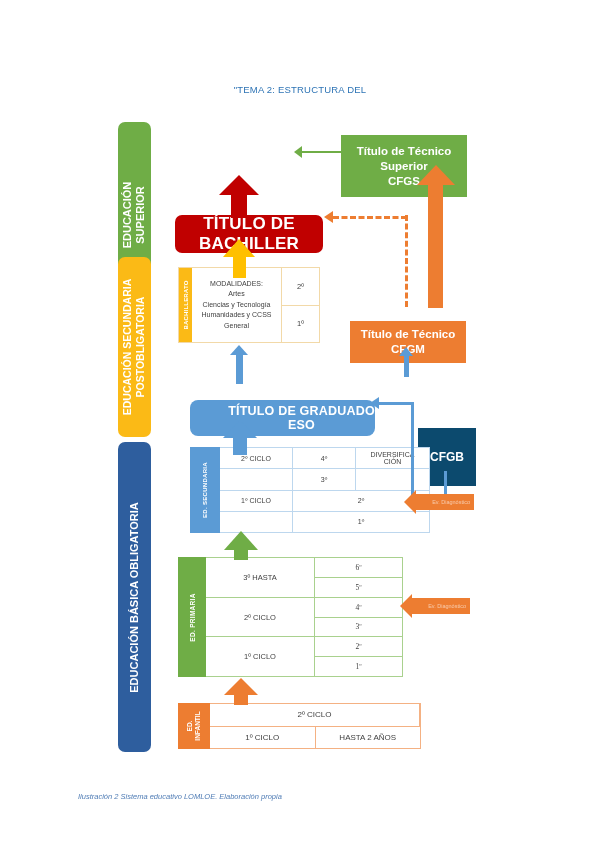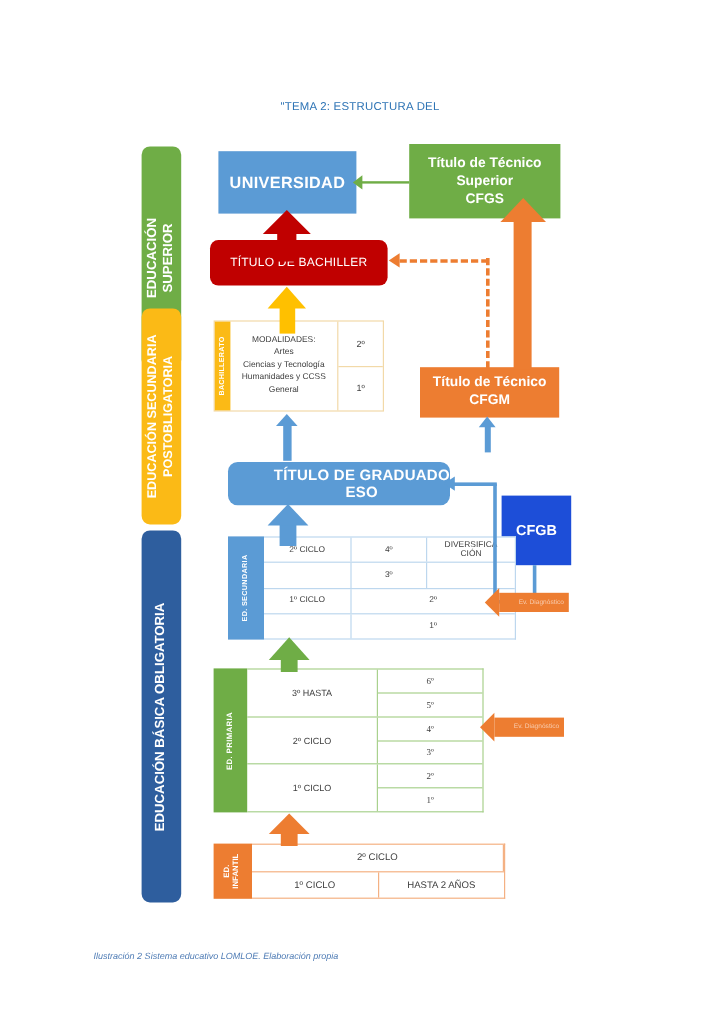--- a/index.html
+++ b/index.html
@@ -16,32 +16,32 @@
   .band span{transform:rotate(-90deg);white-space:nowrap;color:#fff;font-weight:bold;
              text-align:center;line-height:13px;}
   .band-sup{left:118px;top:122px;width:33px;height:185px;background:#6FAD46;}
   .band-sup span{font-size:11px;}
   .band-post{left:118px;top:257px;width:33px;height:180px;background:#FBBA16;}
   .band-post span{font-size:10.5px;}
   .band-bas{left:118px;top:442px;width:33px;height:310px;background:#2E5E9E;}
   .band-bas span{font-size:11px;}
 
   
-  .box{display:flex;align-items:center;justify-content:center;text-align:center;color:#fff;}
+  .box{display:flex;align-items:center;justify-content:center;text-align:center;color:#fff;margin-top:15px;}
   .uni{left:182px;top:126px;width:115px;height:52px;background:#5B9BD5;
        font-size:13.5px;font-weight:bold;letter-spacing:.3px;}
   .tts{left:341px;top:120px;width:126px;height:62px;background:#6FAD46;
        font-size:11.5px;font-weight:bold;line-height:15px;}
   .bach{left:175px;top:200px;width:148px;height:38px;background:#C00000;border-radius:7px;
-        font-size:10px;font-weight:normal;letter-spacing:.2px;}
+        font-size:17px;font-weight:bold;letter-spacing:.2px;}
   .ttm{left:350px;top:306px;width:116px;height:42px;background:#ED7D31;
        font-size:11.5px;font-weight:bold;line-height:15px;}
   .eso{left:190px;top:385px;width:185px;height:36px;background:#5B9BD5;border-radius:8px;
        font-size:12.5px;font-weight:bold;letter-spacing:.2px;padding-left:38px;}
-  .cfgb{left:418px;top:413px;width:58px;height:58px;background:#1d4ed8;
+  .cfgb{left:418px;top:413px;width:58px;height:58px;background:#0c4a6e;
         font-size:12px;font-weight:bold;}
 
   
   .tbl{background:#fff;display:flex;}
   .vlab{display:flex;align-items:center;justify-content:center;}
   .vlab span{transform:rotate(-90deg);white-space:nowrap;font-weight:bold;text-align:center;}
   .cell{display:flex;align-items:center;justify-content:center;text-align:center;
         font-size:7.5px;color:#404040;}
 
   
@@ -172,21 +172,20 @@
   <div class="abs band band-sup">
     <span>EDUCACIÓN<br>SUPERIOR</span>
   </div>
   <div class="abs band band-post">
     <span>EDUCACIÓN SECUNDARIA<br>POSTOBLIGATORIA</span>
   </div>
   <div class="abs band band-bas">
     <span>EDUCACIÓN BÁSICA OBLIGATORIA</span>
   </div>
 
-  <div class="abs box uni">UNIVERSIDAD</div>
   <div class="abs box tts">Título de Técnico<br>Superior<br>CFGS</div>
   <div class="abs box bach">TÍTULO DE BACHILLER</div>
   <div class="abs box ttm">Título de Técnico<br>CFGM</div>
   <div class="abs box eso">TÍTULO DE GRADUADO ESO</div>
   <div class="abs box cfgb">CFGB</div>
 
   <div class="abs tbl t-bach">
     <div class="vlab">
       <span>BACHILLERATO</span>
     </div>

